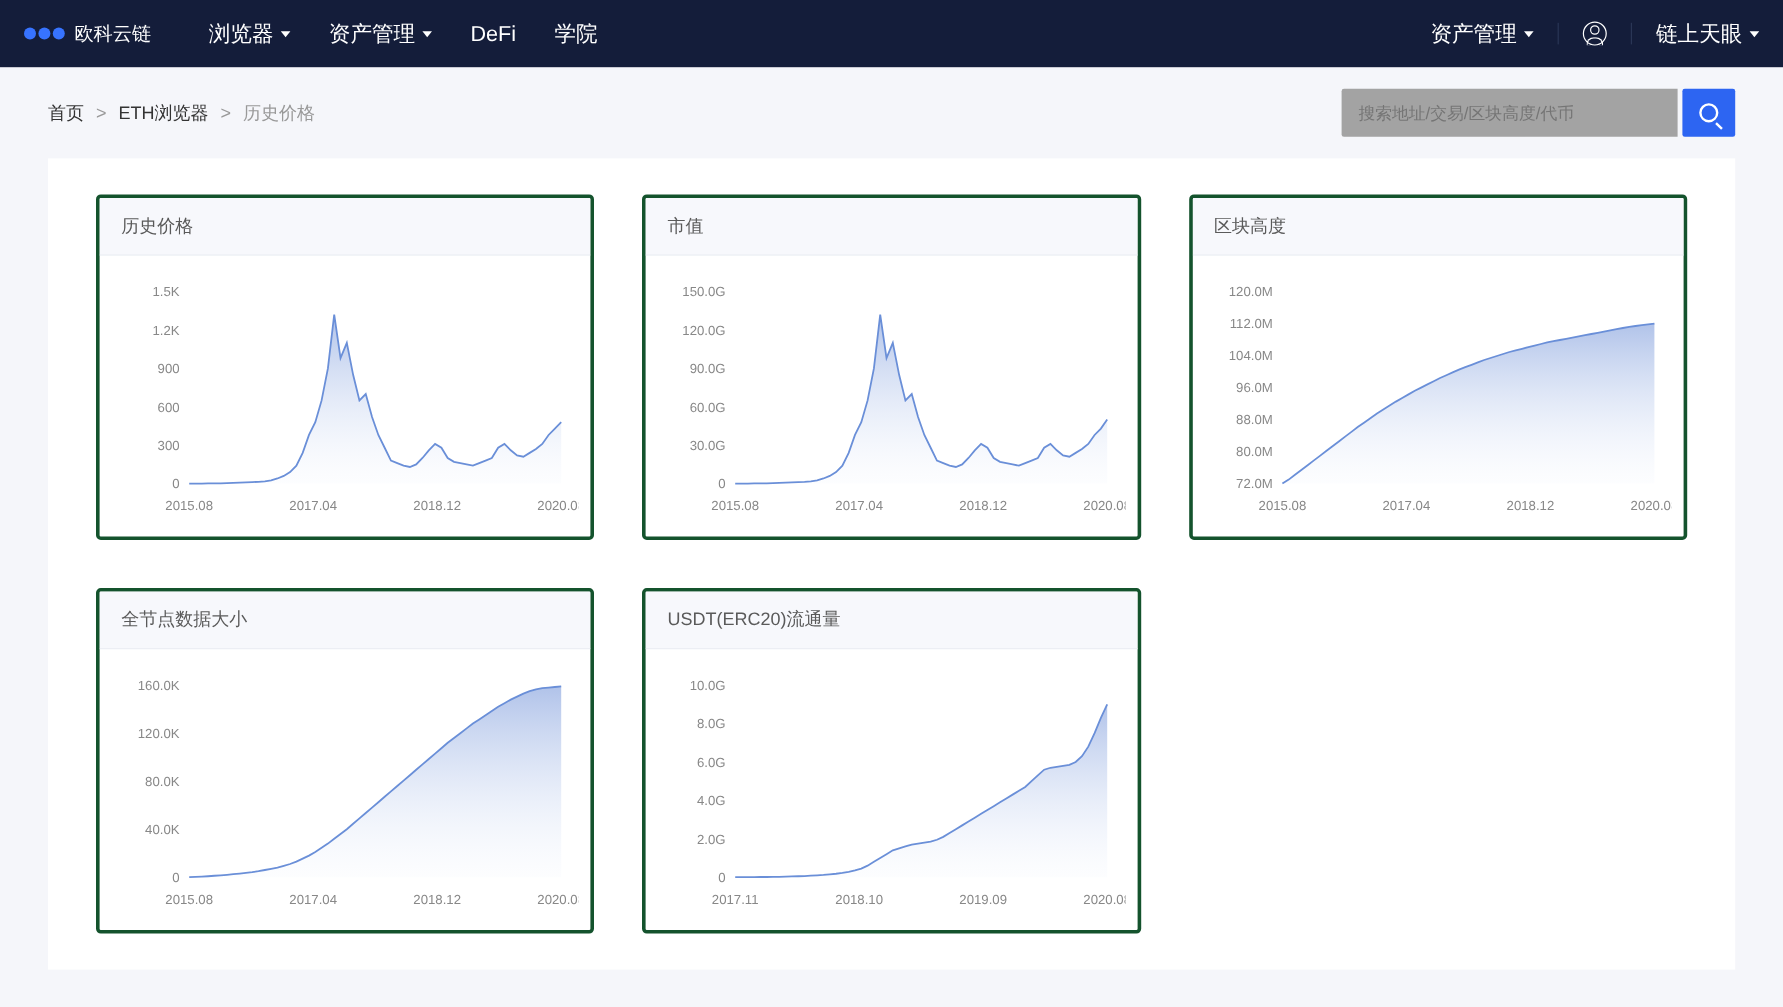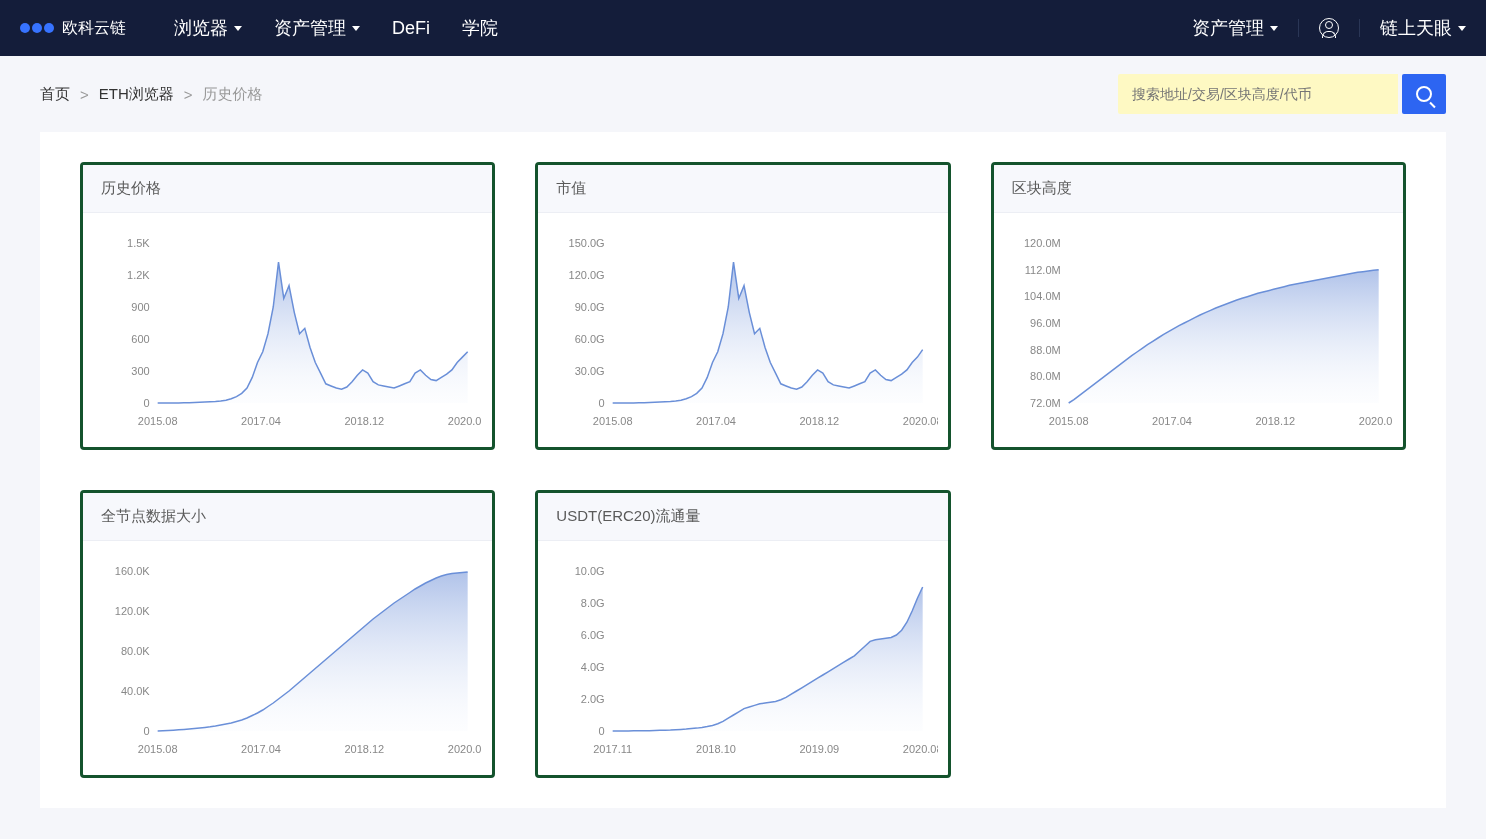--- a/index.html
+++ b/index.html
@@ -19,21 +19,21 @@
 .user-icon { width: 20px; height: 20px; border: 1.5px solid #fff; border-radius: 50%; position: relative; }
 .user-icon::before { content: ''; position: absolute; top: 2px; left: 50%; transform: translateX(-50%); width: 6px; height: 6px; border: 1.5px solid #fff; border-radius: 50%; }
 .user-icon::after { content: ''; position: absolute; bottom: -1px; left: 50%; transform: translateX(-50%); width: 12px; height: 6px; border: 1.5px solid #fff; border-bottom: none; border-radius: 6px 6px 0 0; }
 
 .subheader { padding: 18px 40px; display: flex; align-items: center; justify-content: space-between; }
 .breadcrumb { display: flex; align-items: center; gap: 10px; font-size: 15px; color: #333; }
 .breadcrumb .sep { color: #999; }
 .breadcrumb .current { color: #999; }
 .breadcrumb a { color: #333; cursor: pointer; }
 .search-wrap { display: flex; align-items: center; }
-.search-input { width: 280px; height: 40px; border: none; background: #fef9c3; padding: 0 14px; font-size: 14px; outline: none; border-radius: 2px 0 0 2px; }
+.search-input { width: 280px; height: 40px; border: none; background: #a3a3a3; padding: 0 14px; font-size: 14px; outline: none; border-radius: 2px 0 0 2px; }
 .search-btn { width: 44px; height: 40px; background: #2d65f2; border: none; border-radius: 2px; cursor: pointer; display: flex; align-items: center; justify-content: center; margin-left: 4px; }
 .search-icon { width: 16px; height: 16px; border: 2px solid #fff; border-radius: 50%; position: relative; }
 .search-icon::after { content: ''; position: absolute; bottom: -6px; right: -6px; width: 7px; height: 2px; background: #fff; transform: rotate(45deg); }
 
 .content { background: #fff; margin: 0 40px 40px; padding: 30px 40px; }
 .section-title { font-size: 22px; color: #333; margin-bottom: 24px; font-weight: 400; }
 .chart-grid { display: grid; grid-template-columns: repeat(3, 1fr); gap: 40px; }
 .chart-card { border: 3px solid #14532d; border-radius: 4px; overflow: hidden; cursor: pointer; }
 .chart-header { background: #f7f8fc; padding: 14px 18px; font-size: 15px; color: #5a5a5a; border-bottom: 1px solid #eceef4; }
 .chart-body { padding: 20px 10px 14px; position: relative; }

